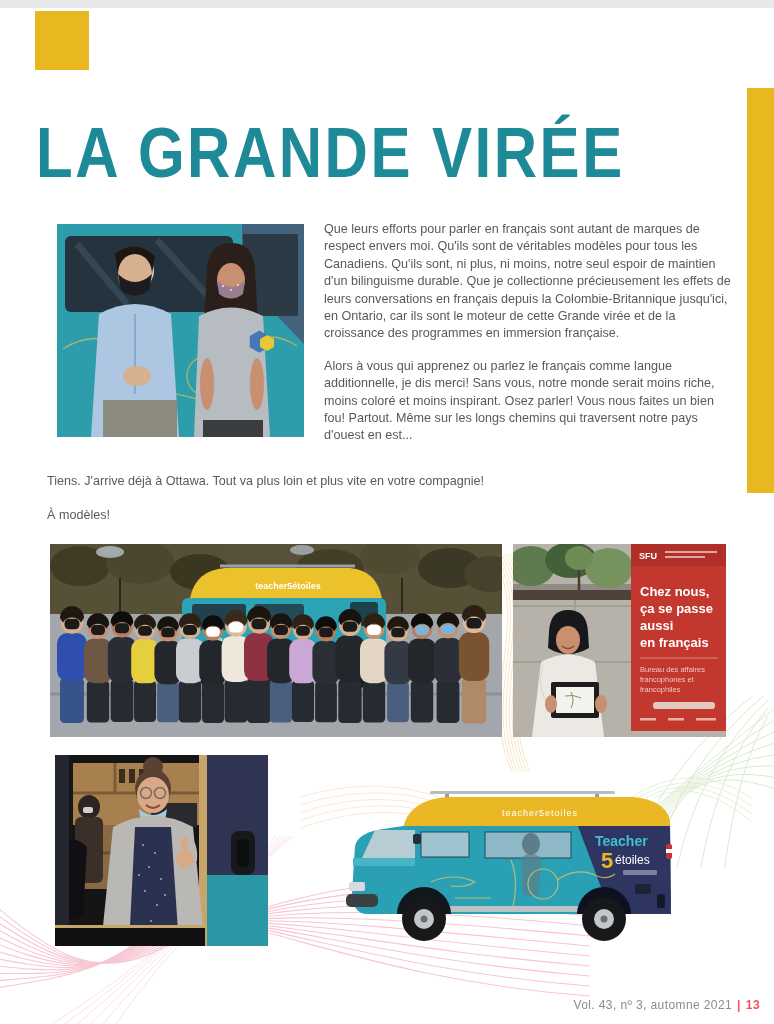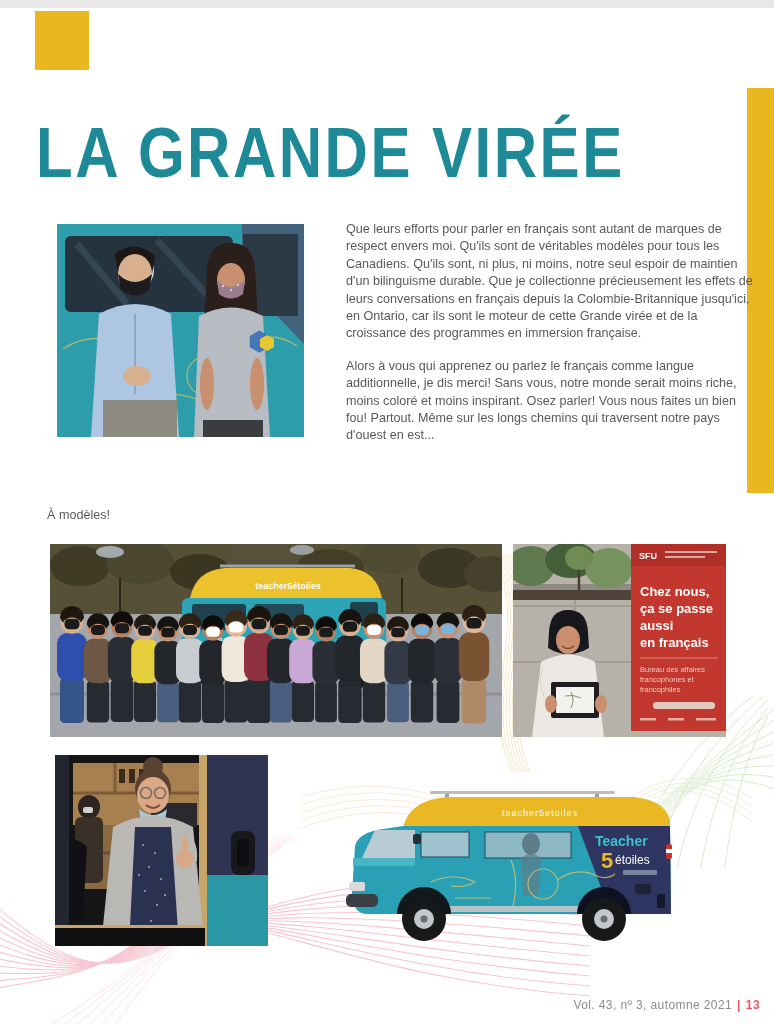--- a/index.html
+++ b/index.html
@@ -13,21 +13,21 @@
   .yellow-square{left:35px;top:3px;width:54px;height:59px;background:#e9b821;z-index:2;}
   .yellow-bar-right{left:747px;top:80px;width:27px;height:405px;background:#e9b821;z-index:2;}
   
   .page-title{
     left:36px;top:64px;width:720px;z-index:2;
     font-size:60px;font-weight:800;letter-spacing:2.5px;color:#1e8a97;
     transform:scaleY(1.18);transform-origin:top left;white-space:nowrap;
   }
   
   .intro{left:47px;top:161px;width:676px;z-index:2;font-size:12.6px;line-height:18.5px;font-weight:500;}
-  .text-col{left:346px;top:213px;width:412px;z-index:2;font-size:12.6px;line-height:17.4px;}
+  .text-col{left:324px;top:213px;width:412px;z-index:2;font-size:12.6px;line-height:17.4px;}
   .text-col p{margin:0 0 15px 0;}
   .para-full{left:47px;top:453px;width:700px;z-index:2;font-size:12.6px;}
   .closing{left:47px;top:487px;width:300px;z-index:2;font-size:12.6px;}
   
   .photo{z-index:2;display:block;}
   .photo-duo{left:57px;top:216px;}
   .photo-group{left:50px;top:536px;}
   .photo-banner{left:513px;top:536px;}
   .photo-vandoor{left:55px;top:747px;}
   .photo-van{left:335px;top:780px;}
@@ -121,20 +121,21 @@
   <div class="abs yellow-square"></div>
   <div class="abs yellow-bar-right"></div>
 
   <h1 class="abs page-title">LA GRANDE VIRÉE</h1>
 
   <div class="abs text-col">
     <p>Que leurs efforts pour parler en français sont autant de marques de respect envers moi. Qu'ils sont de véritables modèles pour tous les Canadiens. Qu'ils sont, ni plus, ni moins, notre seul espoir de maintien d'un bilinguisme durable. Que je collectionne précieusement les effets de leurs conversations en français depuis la Colombie-Britannique jusqu'ici, en Ontario, car ils sont le moteur de cette Grande virée et de la croissance des programmes en immersion française.</p>
     <p>Alors à vous qui apprenez ou parlez le français comme langue additionnelle, je dis merci! Sans vous, notre monde serait moins riche, moins coloré et moins inspirant. Osez parler! Vous nous faites un bien fou! Partout. Même sur les longs chemins qui traversent notre pays d'ouest en est...</p>
   </div>
 
+  <p class="abs para-full">Tiens. J'arrive déjà à Ottawa. Tout va plus loin et plus vite en votre compagnie!</p>
   <p class="abs closing">À modèles!</p>
 
   <svg class="abs photo photo-duo" width="247" height="213" viewBox="0 0 247 213">
     <rect width="247" height="213" fill="#2e9dab"></rect>
     <path d="M185 0 H247 V120 L185 55 Z" fill="#475872" opacity="0.85"></path>
     <rect x="8" y="12" width="168" height="76" rx="6" fill="#24333e"></rect>
     <path d="M20 20 L70 80 M100 16 L160 82" stroke="#3d5360" stroke-width="7" opacity="0.6"></path>
     <ellipse cx="88" cy="47" rx="9" ry="13" fill="#e9e9e6" opacity="0.9"></ellipse>
     <rect x="186" y="10" width="55" height="82" fill="#2c3a46"></rect>
     <g fill="none" stroke="#d9c257" stroke-width="1.3" opacity="0.7">

